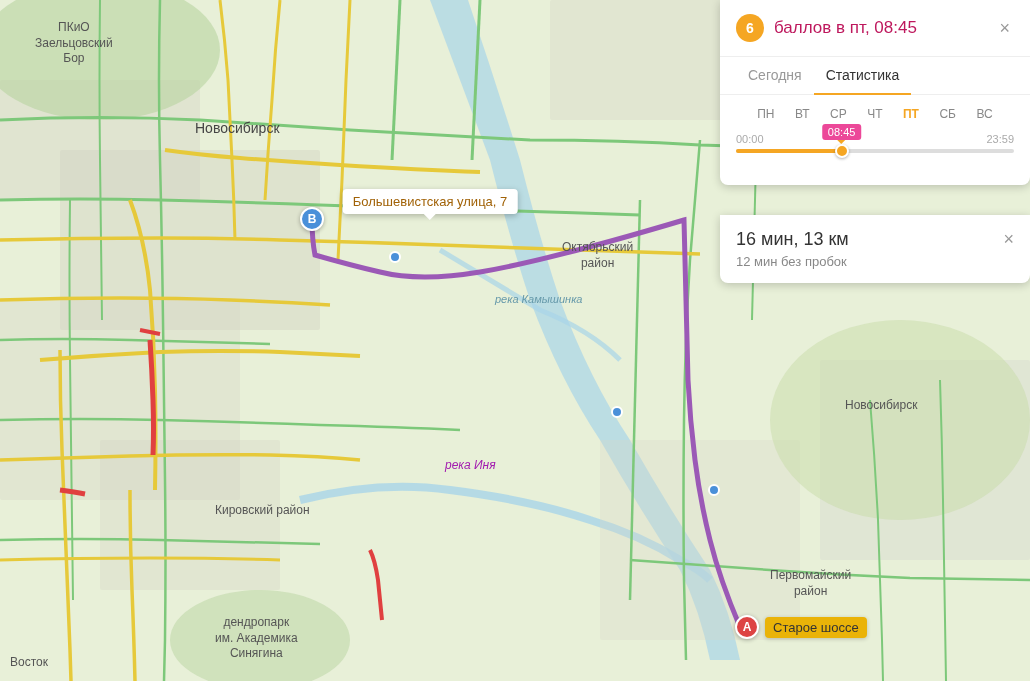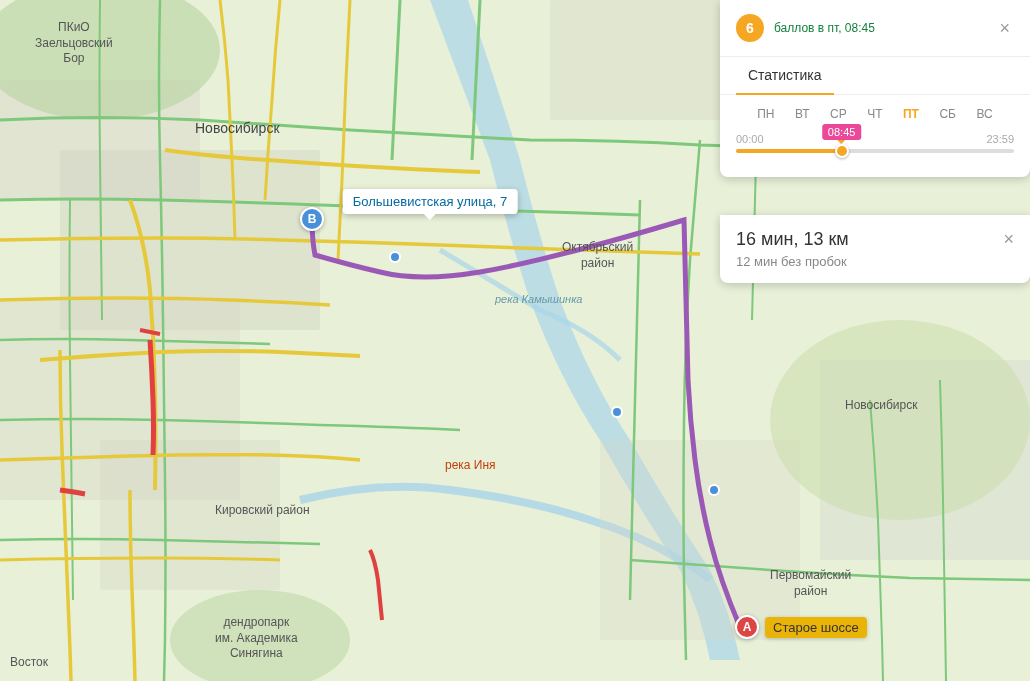--- a/index.html
+++ b/index.html
@@ -54,22 +54,22 @@
       font-size: 14px;
       display: flex;
       align-items: center;
       justify-content: center;
       flex-shrink: 0;
       margin-right: 10px;
     }
 
     #traffic-title-text {
       flex: 1;
-      font-size: 12px;
-      color: #15803d;
+      font-size: 17px;
+      color: #be185d;
     }
 
     #traffic-close-btn {
       cursor: pointer;
       color: #999;
       font-size: 18px;
       line-height: 1;
       padding: 0 4px;
     }
 
@@ -107,21 +107,21 @@
       cursor: pointer;
       padding: 2px 4px;
     }
 
     .day-item.active {
       color: #f5a623;
       font-weight: bold;
     }
 
     #time-slider-container {
-      padding: 4px 16px 20px;
+      padding: 4px 16px 28px;
     }
 
     #time-labels {
       display: flex;
       justify-content: space-between;
       font-size: 11px;
       color: #aaa;
       margin-bottom: 4px;
     }
 
@@ -250,21 +250,21 @@
       box-shadow: 0 1px 4px rgba(0,0,0,0.3);
     }
 
     
     #location-balloon {
       position: absolute;
       background: #fff;
       border-radius: 4px;
       padding: 5px 10px;
       font-size: 13px;
-      color: #0369a1;
+      color: #a16207;
       box-shadow: 0 2px 6px rgba(0,0,0,0.25);
       white-space: nowrap;
       transform: translate(-50%, -120%);
     }
 
     #location-balloon::after {
       content: '';
       position: absolute;
       top: 100%;
       left: 50%;
@@ -349,21 +349,21 @@
 
   </svg>
 
   <div class="map-label" style="left:35px; top:20px; text-align:center; line-height:1.3;">ПКиО<br>Заельцовский<br>Бор</div>
   <div class="map-label" style="left:195px; top:120px; font-size:14px; font-weight:500; color:#444;">Новосибирск</div>
   <div class="map-label" style="left:562px; top:240px; text-align:center; line-height:1.3;">Октябрьский<br>район</div>
   <div class="map-label" style="left:215px; top:503px;">Кировский район</div>
   <div class="map-label" style="left:10px; top:655px;">Восток</div>
   <div class="map-label" style="left:770px; top:568px; text-align:center; line-height:1.3;">Первомайский<br>район</div>
   <div class="map-label" style="left:845px; top:398px;">Новосибирск</div>
-  <div class="map-label" style="left:445px; top:458px; color:#c2410c;">река Иня</div>
+  <div class="map-label" style="left:445px; top:458px; font-style:italic; color:#a21caf;">река Иня</div>
   <div class="map-label" style="left:495px; top:293px; font-style:italic; color:#6699aa; font-size:11px;">река Камышинка</div>
   <div class="map-label" style="left:215px; top:615px; text-align:center; line-height:1.3;">дендропарк<br>им. Академика<br>Синягина</div>
 
   <div id="location-balloon" style="left:430px; top:219px;">
     <span>Большевистская улица, 7</span>
   </div>
 
   <div class="route-marker marker-b" style="left:312px; top:219px;">
     <span>В</span>
   </div>
@@ -378,20 +378,21 @@
   <div id="traffic-panel" class="panel">
     <div id="traffic-header">
       <div id="traffic-score-badge">
         <span>6</span>
       </div>
       <span id="traffic-title-text">баллов в пт, 08:45</span>
       <span id="traffic-close-btn">×</span>
     </div>
 
     <div id="traffic-tabs">
+      <div class="traffic-tab">Сегодня</div>
       <div class="traffic-tab active">Статистика</div>
     </div>
 
     <div id="days-row">
       <span class="day-item">ПН</span>
       <span class="day-item">ВТ</span>
       <span class="day-item">СР</span>
       <span class="day-item">ЧТ</span>
       <span class="day-item active">ПТ</span>
       <span class="day-item">СБ</span>

